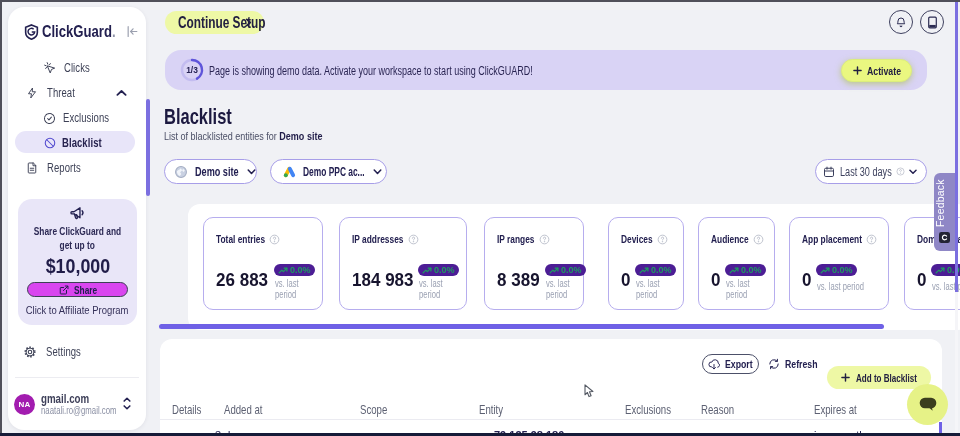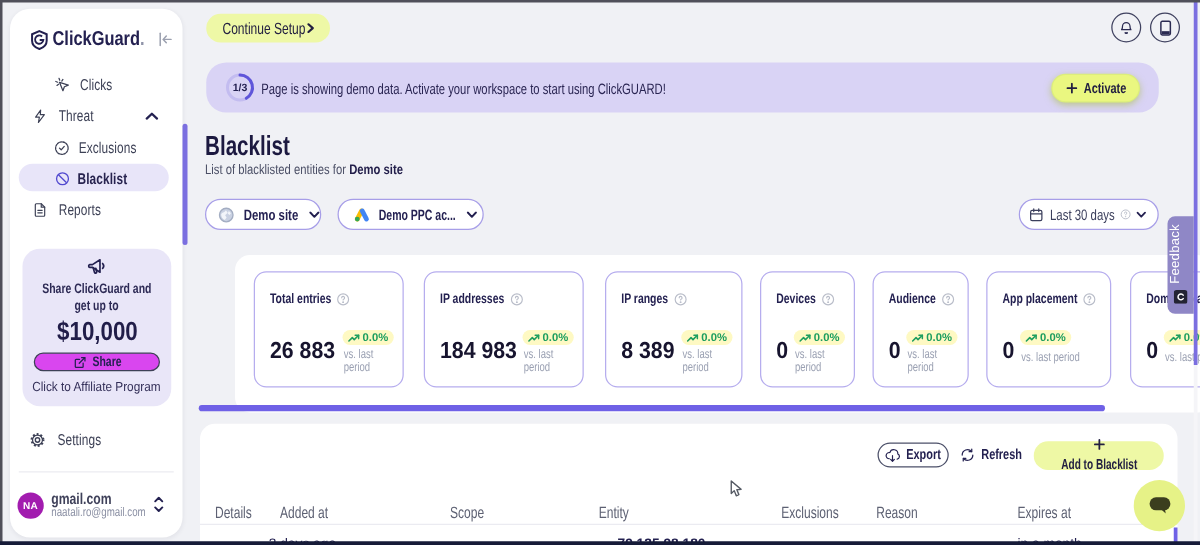--- a/index.html
+++ b/index.html
@@ -34,21 +34,21 @@
   #feedback .txt { position:absolute; left:0; top:10px; width:21px; height:44px; writing-mode:vertical-rl; transform:rotate(180deg); color:#fff; font-size:10.5px; text-align:center; letter-spacing:.2px; }
 
   
   #banner { left:165px; top:50px; width:762px; height:40px; background:#d9d3f5; border-radius:16px; }
 
   
   #cards-panel { left:160px; top:204px; width:782px; height:126px; background:#fff; border-radius:12px; overflow:hidden;margin-left:28px; }
   .stat { position:absolute; top:13px; height:93px; border:1px solid #b6adee; border-radius:10px; background:#fff; }
   .stat .title { position:absolute; left:12px; top:15px; font-size:11px; color:#232050; font-weight:bold; white-space:nowrap; display:flex; align-items:center; gap:4px; }
   .stat .num { position:absolute; left:12px; top:51px; font-size:18.5px; font-weight:bold; color:#17142e; white-space:nowrap; transform:scaleX(.92); transform-origin:0 50%; }
-  .gpill { position:absolute; display:flex; align-items:center; gap:2px; background:#fef9c3; border-radius:7px; height:12px; padding:0 4px 0 4px; font-size:9px; font-weight:bold; color:#1d9e5f; }
+  .gpill { position:absolute; display:flex; align-items:center; gap:2px; background:#4c1d95; border-radius:7px; height:12px; padding:0 4px 0 4px; font-size:9px; font-weight:bold; color:#1d9e5f; }
   .vslast { position:absolute; font-size:10px; color:#9aa0b2; line-height:10.5px; }
   #hthumb { left:159px; top:324px; width:725px; height:4.5px; background:#6f61e6; border-radius:2.5px; }
 
   
   #table-panel { left:160px; top:339px; width:782px; height:96px; background:#fff; border-radius:12px 12px 0 0; }
   .th { position:absolute; top:402px; font-size:13px; color:#5d6173; } .th span { display:inline-block; transform:scaleX(.74); transform-origin:0 50%; white-space:nowrap; }
   #vthumb { left:939px; top:422px; width:3px; height:14px; background:#6f61e6; }
 
   .btn-outline { border:1px solid #a79ee8; background:#fff; }
 </style>
@@ -152,21 +152,21 @@
   <div class="abs" style="left:41px; top:392px; font-size:12.5px; font-weight:bold; color:#3f415a;"><span class="t" style="transform:scaleX(.78);">gmail.com</span></div>
   <div class="abs" style="left:41px; top:405px; font-size:10px; color:#8a8fa3;"><span class="t" style="transform:scaleX(.78);">naatali.ro@gmail.com</span></div>
   <div class="abs" style="left:122px; top:397px;">
     <svg width="10" height="13" viewBox="0 0 12 16" fill="none" stroke="#232050" stroke-width="1.9" stroke-linecap="round" stroke-linejoin="round">
       <path d="M2.5 5 L6 1.5 L9.5 5"></path>
       <path d="M2.5 11 L6 14.5 L9.5 11"></path>
     </svg>
   </div>
 
   <div class="abs pill" style="left:165px; top:11px; width:99px; height:23px; background:#eef8a6; justify-content:center; gap:7px;">
-    <span class="w" style="width:60px; font-size:13px; font-weight:normal; color:#232041;"><span class="t" style="transform:scaleX(.74);">Continue Setup</span></span>
+    <span class="w" style="width:60px; font-size:16px; font-weight:bold; color:#232041;"><span class="t" style="transform:scaleX(.74);">Continue Setup</span></span>
     <svg width="7" height="9" viewBox="0 0 8 10" fill="none" stroke="#232041" stroke-width="2" stroke-linecap="round" stroke-linejoin="round">
       <path d="M2 1.5 L6 5 L2 8.5"></path>
     </svg>
   </div>
   <div class="abs" style="left:889px; top:10px; width:24px; height:24px; border:1px solid #3f415f; border-radius:50%; display:flex; align-items:center; justify-content:center;">
     <svg width="12" height="13" viewBox="0 0 24 24" fill="none" stroke="#2b2b52" stroke-width="2">
       <path d="M12 3 a6 6 0 0 1 6 6 c0 4 1.5 5.5 1.5 5.5 H4.5 C4.5 14.5 6 13 6 9 a6 6 0 0 1 6 -6 Z" stroke-linejoin="round"></path>
       <path d="M10 18.5 a2 2 0 0 0 4 0" fill="#2b2b52"></path>
     </svg>
   </div>
@@ -261,21 +261,21 @@
           <circle cx="12" cy="16.8" r=".7" fill="#b9bdc9"></circle>
         </svg>
       </div>
       <div class="num">184 983</div>
       <div class="gpill" style="left:78px; top:46px;"><svg width="10" height="7" viewBox="0 0 12 9" fill="none" stroke="#1d9e5f" stroke-width="1.6" stroke-linecap="round" stroke-linejoin="round">
           <path d="M1 7.5 L4.5 4 L6.5 6 L11 1.5"></path>
           <path d="M7.5 1.5 H11 V5"></path>
         </svg>0.0%</div>
       <div class="vslast" style="left:79px; top:61px;"><span class="t">vs. last</span><br><span class="t">period</span></div>
     </div>
-    <div class="stat" style="left:296px; width:110px;">
+    <div class="stat" style="left:296px; width:100px;">
       <div class="title">
         <span class="w" style="width:38px;"><span class="t">IP ranges</span></span> 
         <svg width="11" height="11" viewBox="0 0 24 24" fill="none" stroke="#b9bdc9" stroke-width="2">
           <circle cx="12" cy="12" r="9.5"></circle>
           <path d="M9.5 9.3 a2.5 2.5 0 1 1 3.2 2.4 c-.6.2-.7.7-.7 1.3" stroke-linecap="round"></path>
           <circle cx="12" cy="16.8" r=".7" fill="#b9bdc9"></circle>
         </svg>
       </div>
       <div class="num">8 389</div>
       <div class="gpill" style="left:60px; top:46px;"><svg width="10" height="7" viewBox="0 0 12 9" fill="none" stroke="#1d9e5f" stroke-width="1.6" stroke-linecap="round" stroke-linejoin="round">
@@ -359,21 +359,21 @@
       </svg>
       <span class="w" style="width:28px; font-size:11.5px; color:#232050; font-weight:bold;"><span class="t">Export</span></span>
     </div>
     <div class="abs" style="left:608px; top:15px; width:56px; height:20px; display:flex; align-items:center; gap:5px; position:absolute;">
       <svg width="12" height="12" viewBox="0 0 24 24" fill="none" stroke="#232050" stroke-width="2" stroke-linecap="round" stroke-linejoin="round">
         <path d="M20.5 12 a8.5 8.5 0 0 1 -14.9 5.6 M3.5 12 A8.5 8.5 0 0 1 18.4 6.4"></path>
         <path d="M18.8 2.5 V6.7 H14.6 M5.2 21.5 V17.3 H9.4"></path>
       </svg>
       <span class="w" style="width:33px; font-size:11.5px; color:#232050; font-weight:bold;"><span class="t">Refresh</span></span>
     </div>
-    <div class="abs pill" style="left:667px; top:14px; width:104px; height:23px; background:#eef8a5; justify-content:center; gap:6px; position:absolute;flex-direction:column;">
+    <div class="abs pill" style="left:667px; top:27px; width:104px; height:23px; background:#eef8a5; justify-content:center; gap:6px; position:absolute;">
       <svg width="9" height="9" viewBox="0 0 10 10" fill="none" stroke="#232041" stroke-width="1.6" stroke-linecap="round">
         <path d="M5 1 V9"></path>
         <path d="M1 5 H9"></path>
       </svg>
       <span class="w" style="width:61px; font-size:11.5px; font-weight:bold; color:#232041;"><span class="t" style="transform:scaleX(.7);">Add to Blacklist</span></span>
     </div>
     <div class="abs" style="left:0; top:80px; width:782px; height:1px; background:#ebebf1; position:absolute;"></div>
   </div>
   <div class="th" style="left:172px;"><span>Details</span></div>
   <div class="th" style="left:224px;"><span>Added at</span></div>

